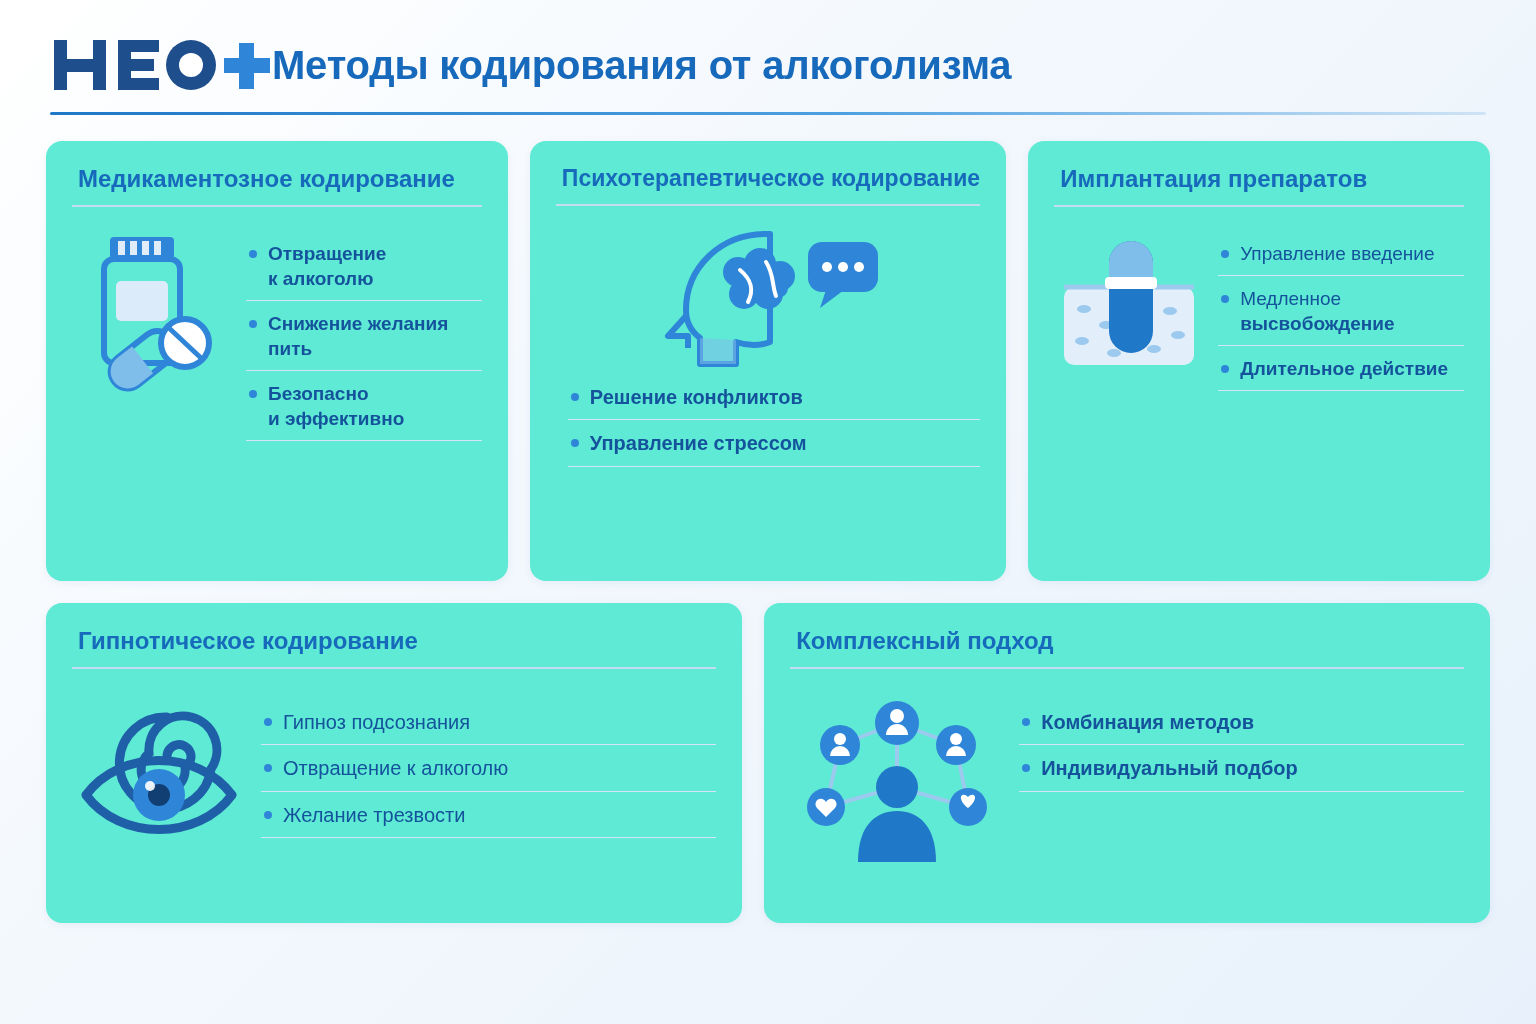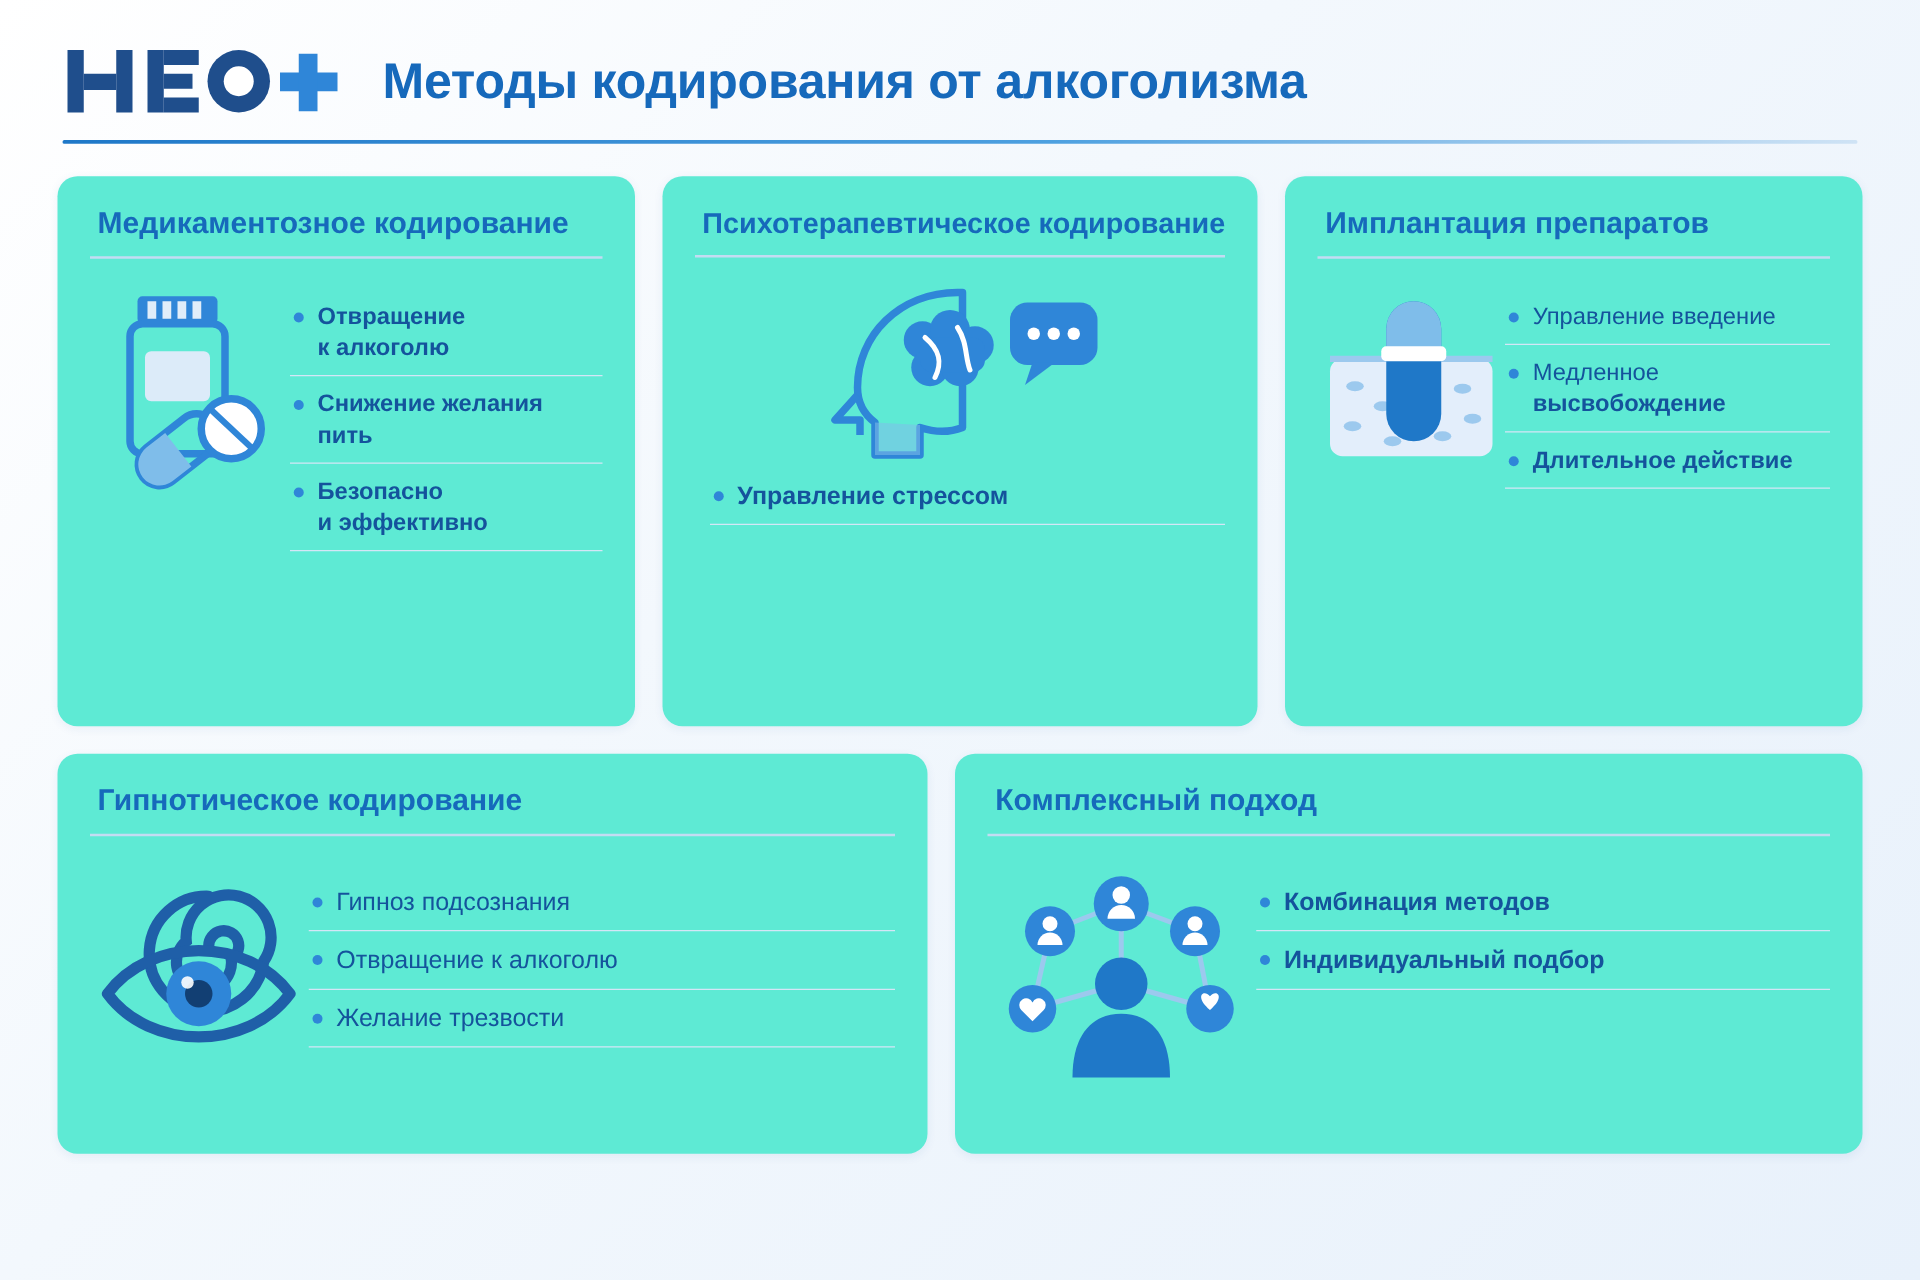--- a/index.html
+++ b/index.html
@@ -19,21 +19,20 @@
     width: 1536px;
     height: 1024px;
     box-sizing: border-box;
     padding: 34px 46px 20px 46px;
   }
 
   
   .header {
     display: flex;
     align-items: center;
-    gap: 34px;
     padding-left: 6px;
   }
   .logo {
     display: flex;
     align-items: center;
     gap: 2px;
     font-size: 0;
     line-height: 0;
   }
   .logo svg { display: block; }
@@ -74,20 +73,21 @@
   }
   .card-title.small { font-size: 23px; }
   .title-rule {
     margin-top: 12px;
     height: 2px;
     background: #c3dcf2;
   }
   .card-body {
     display: flex;
     align-items: flex-start;
+    gap: 14px;
     margin-top: 18px;
   }
   .icon-wrap {
     flex: 0 0 auto;
     display: flex;
     align-items: center;
     justify-content: center;
   }
   .bullets {
     flex: 1 1 auto;
@@ -243,20 +243,23 @@
 
             <rect x="160" y="18" width="70" height="50" rx="14" fill="#2f86d8"></rect>
             <path d="M178 66 L172 84 L196 66 Z" fill="#2f86d8"></path>
             <circle cx="179" cy="43" r="5" fill="#ffffff"></circle>
             <circle cx="195" cy="43" r="5" fill="#ffffff"></circle>
             <circle cx="211" cy="43" r="5" fill="#ffffff"></circle>
           </svg>
         </div>
         <div class="bullets">
           <div class="bullet">
+            <b>Решение конфликтов</b>
+          </div>
+          <div class="bullet">
             <b>Управление стрессом</b>
           </div>
         </div>
       </div>
     </div>
 
     <div class="card" id="card-implant">
       <div class="card-title">Имплантация препаратов</div>
       <div class="title-rule"></div>
       <div class="card-body">

